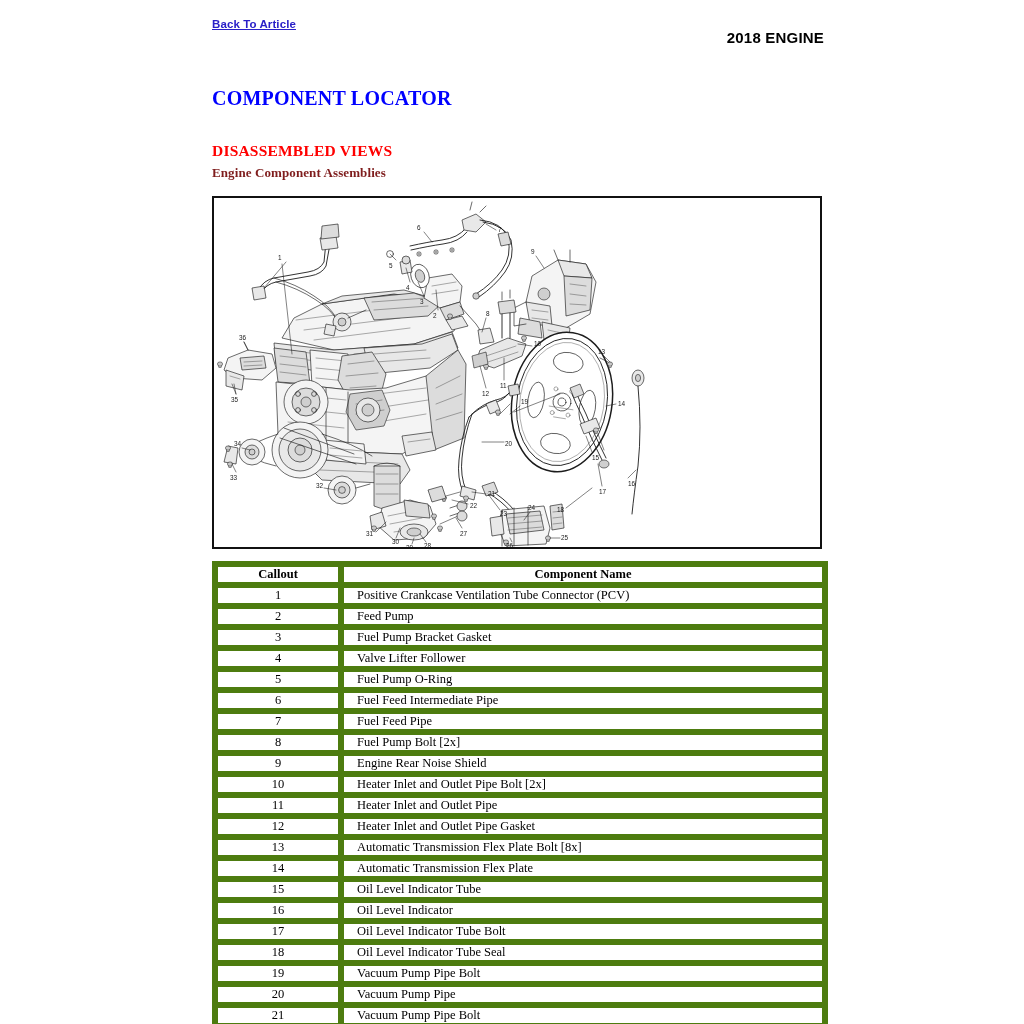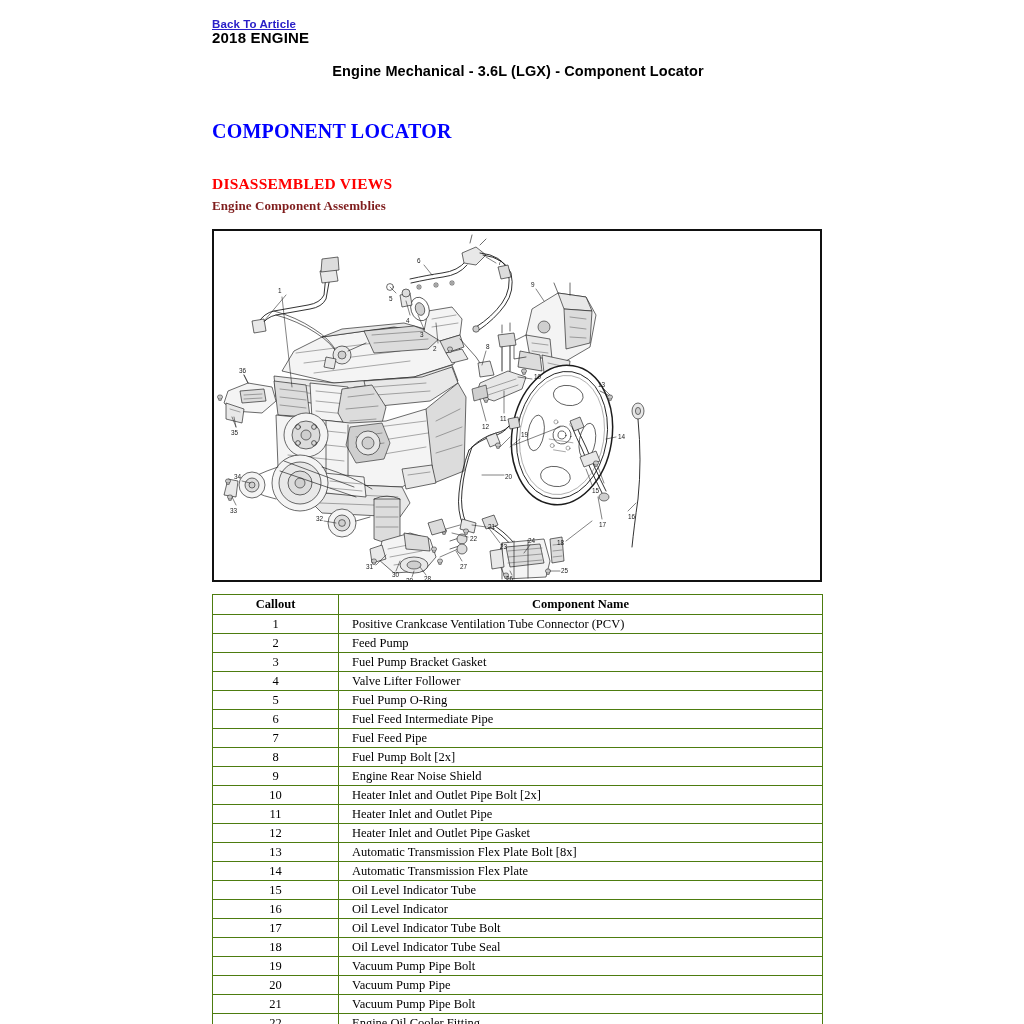--- a/index.html
+++ b/index.html
@@ -42,21 +42,21 @@
     text-decoration: underline;
     cursor: pointer;
     letter-spacing: 0.1px;
   }
 
   
   .doc-title {
     font-family: "Liberation Sans", "DejaVu Sans", sans-serif;
     font-size: 15px;
     font-weight: bold;
-    text-align: left;
+    text-align: right;
     color: #000;
     margin-top: -3px;
     letter-spacing: 0.2px;
   }
   .doc-subtitle {
     font-family: "Liberation Sans", "DejaVu Sans", sans-serif;
     font-size: 14.5px;
     font-weight: bold;
     text-align: center;
     color: #000;
@@ -107,21 +107,21 @@
   .comp-table {
     margin-top: 12px;
     width: 610px;
     border-collapse: collapse;
     table-layout: fixed;
     font-family: "Liberation Serif", "DejaVu Serif", serif;
   }
   .comp-table col.c1 { width: 126px; }
   .comp-table col.c2 { width: 484px; }
   .comp-table th, .comp-table td {
-    border: 1px solid #4d7c0f;
+    border: 6px solid #4d7c0f;
     font-size: 12.5px;
     height: 19px;
     padding: 0;
     box-sizing: border-box;
   }
   .comp-table thead th {
     font-weight: bold;
     text-align: center;
     height: 20px;
   }
@@ -138,21 +138,20 @@
 <body>
 
 <div class="page">
   <div class="content">
 
     <div class="backlink-row">
       <a class="backlink" href="#">Back To Article</a>
     </div>
 
     <div class="doc-title">2018 ENGINE</div>
-    <div class="doc-subtitle">Engine Mechanical - 3.6L (LGX) - Component Locator</div>
 
     <div class="h-locator">COMPONENT LOCATOR</div>
     <div class="h-disassembled">DISASSEMBLED VIEWS</div>
     <div class="h-assemblies">Engine Component Assemblies</div>
 
     <div class="figure">
       <svg width="606" height="349" viewBox="0 0 606 349">
         <defs>
           <g id="bolt">
             <ellipse cx="0" cy="0" rx="2.6" ry="2.1" fill="#c9c9c9" stroke="#1a1a1a" stroke-width="0.5"></ellipse>

